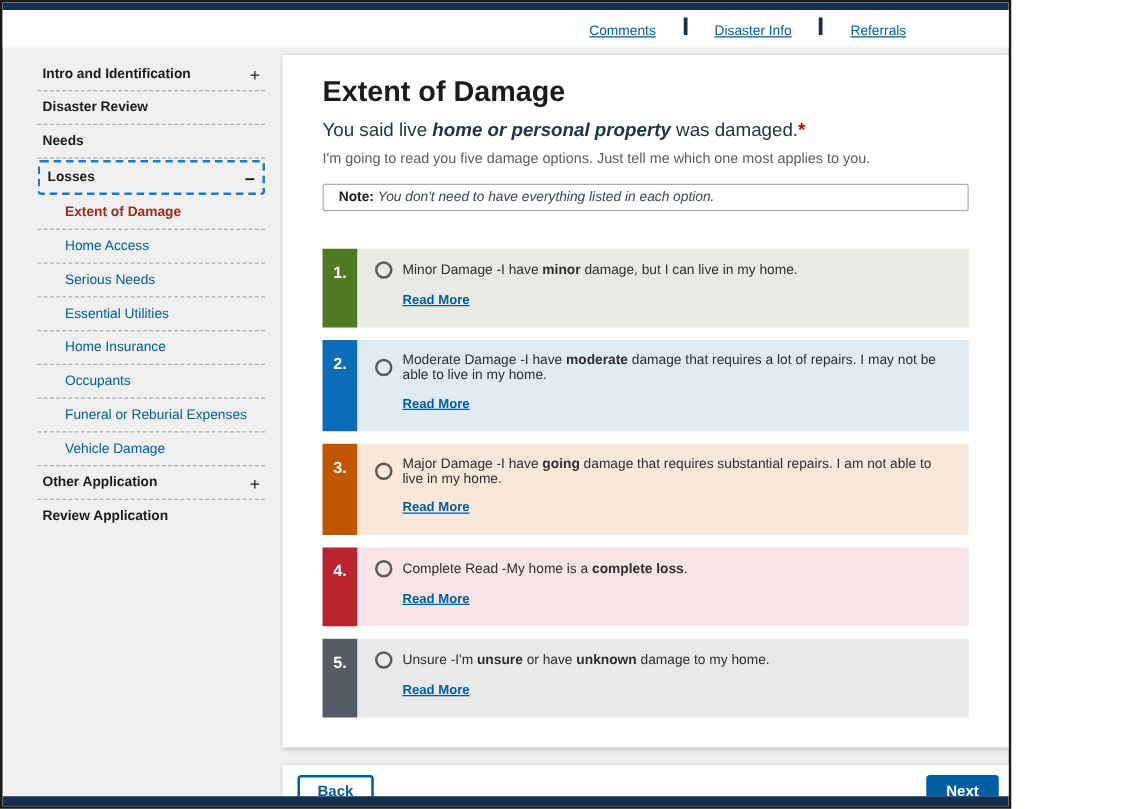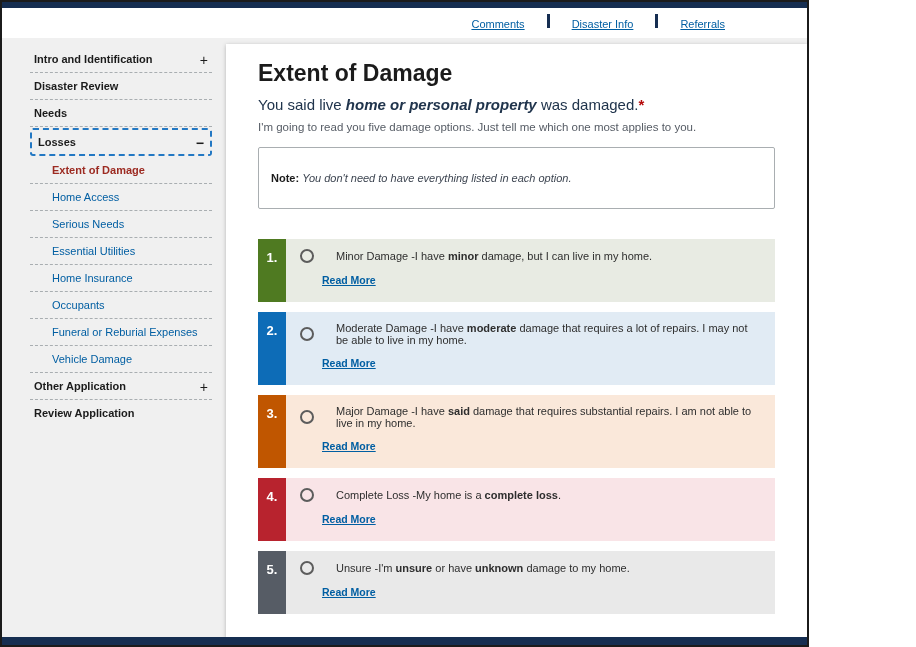--- a/index.html
+++ b/index.html
@@ -48,33 +48,33 @@
   .card{
     background:#fff; box-shadow:0 1px 4px rgba(0,0,0,0.25);
   }
   .content-card{ padding:16px 32px 14px; }
   h1{ font-size:23px; font-weight:bold; color:#1b1b1b; margin:0 0 9px; }
   .subtitle{ font-size:15px; color:#20344c; margin:0 0 8px; }
   .subtitle .emph{ font-weight:bold; font-style:italic; }
   .req{ color:#b50909; font-weight:bold; }
   .instruction{ font-size:11.5px; color:#565c65; margin:0 0 14px; }
   .note{
-    border:1px solid #a9aeb1; border-radius:2px; padding:24px 12px;
+    border:1px solid #a9aeb1; border-radius:2px; padding:4px 12px;
     font-size:11px; color:#1b1b1b; margin:0 0 30px;
   }
   .note strong{ font-weight:bold; }
   .note em{ font-style:italic; color:#3d4551; }
 
   .option-row{ display:flex; margin-bottom:10px; }
   .option-num{
     width:28px; flex:none; color:#fff; font-weight:bold; font-size:13px;
     display:flex; justify-content:center; align-items:flex-start; padding-top:11px;
   }
   .option-panel{ flex:1; padding:10px 14px 14px; }
-  .option-line{ display:flex; align-items:center; gap:22px; }
+  .option-line{ display:flex; align-items:center; gap:8px; }
   .radio{
     width:14px; height:14px; flex:none; border:2px solid #5c5c5c;
     border-radius:50%; background:transparent; cursor:pointer;
   }
   .option-text{ font-size:11px; color:#2e2e2e; }
   .option-text b{ font-weight:bold; }
   .read-more{
     display:inline-block; margin:11px 0 0 22px; font-size:10.5px; font-weight:bold;
     color:#005ea2; text-decoration:underline; cursor:pointer;
   }
@@ -173,28 +173,28 @@
               <div class="option-num" style="background: rgb(13, 108, 183);">2.</div>
               <div class="option-panel" style="background: rgb(225, 235, 244);"><div class="option-line">
                   <span class="radio"></span>
                   <span class="option-text"><span>Moderate Damage -I have </span><b>moderate</b><span> damage that requires a lot of repairs. I may not be able to live in my home.</span></span>
                 </div><a class="read-more">Read More</a></div>
             </div>
             <div class="option-row">
               <div class="option-num" style="background: rgb(192, 86, 0);">3.</div>
               <div class="option-panel" style="background: rgb(250, 232, 218);"><div class="option-line">
                   <span class="radio"></span>
-                  <span class="option-text"><span>Major Damage -I have </span><b>said</b><span> damage that requires substantial repairs. I am not able to live in my home.</span></span>
+                  <span class="option-text"><span>Major Damage -I have </span><b>going</b><span> damage that requires substantial repairs. I am not able to live in my home.</span></span>
                 </div><a class="read-more">Read More</a></div>
             </div>
             <div class="option-row">
               <div class="option-num" style="background: rgb(184, 35, 46);">4.</div>
               <div class="option-panel" style="background: rgb(249, 228, 231);"><div class="option-line">
                   <span class="radio"></span>
-                  <span class="option-text"><span>Complete Loss -My home is a </span><b>complete loss</b><span>.</span></span>
+                  <span class="option-text"><span>Complete Read -My home is a </span><b>complete loss</b><span>.</span></span>
                 </div><a class="read-more">Read More</a></div>
             </div>
             <div class="option-row">
               <div class="option-num" style="background: rgb(86, 92, 101);">5.</div>
               <div class="option-panel" style="background: rgb(233, 233, 233);"><div class="option-line">
                   <span class="radio"></span>
                   <span class="option-text"><span>Unsure -I'm </span><b>unsure</b><span> or have </span><b>unknown</b><span> damage to my home.</span></span>
                 </div><a class="read-more">Read More</a></div>
             </div>
           </div>

